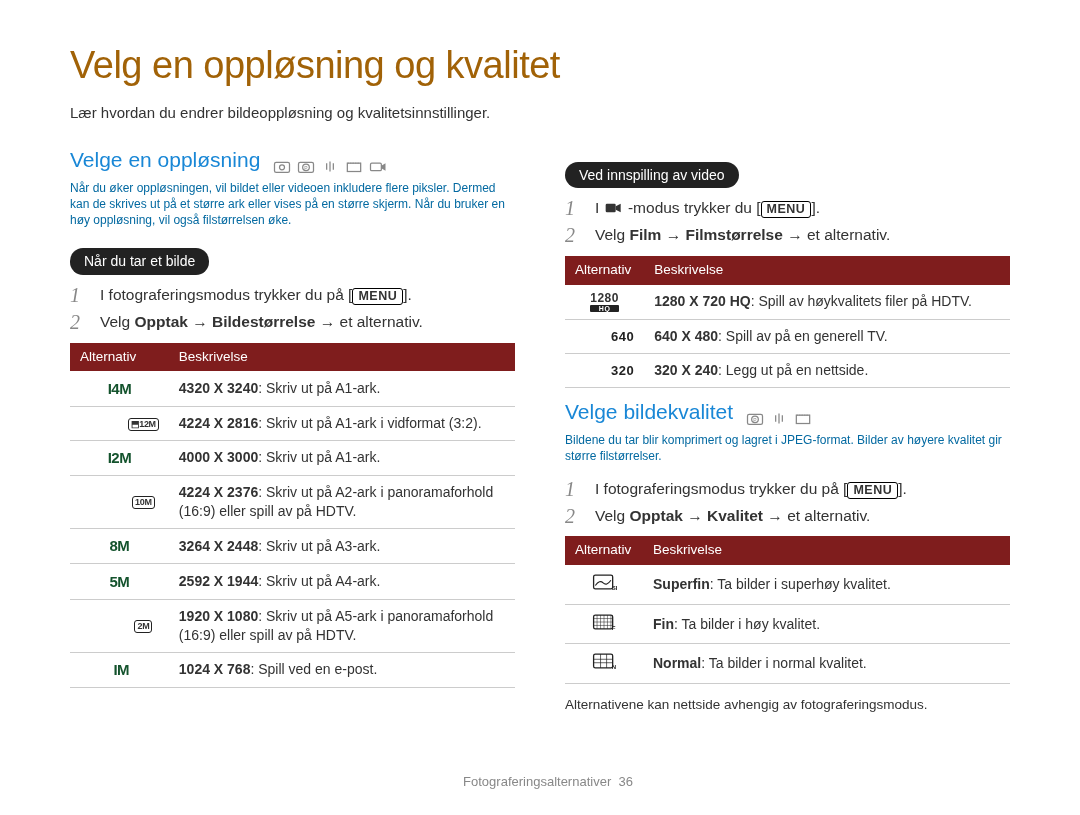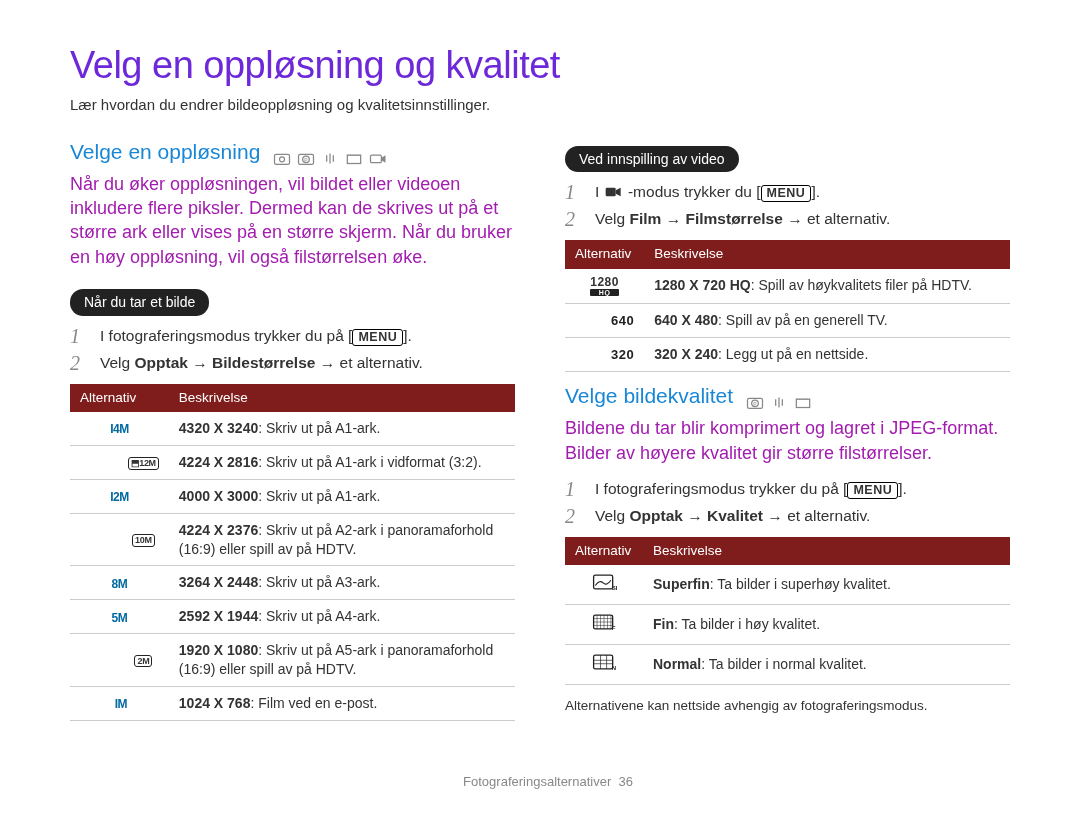--- a/index.html
+++ b/index.html
@@ -8,25 +8,25 @@
     width: 1080px;
     height: 815px;
     background: #fff;
     color: #333;
     padding: 40px 70px 30px 70px;
     position: relative;
     font-size: 14.5px;
     line-height: 1.35;
   }
   .page-title {
-    color: #6d28d9;
+    color: #a16207;
     font-size: 38px;
     font-weight: 400;
     letter-spacing: -0.5px;
-    margin-bottom: 4px;
+    margin-bottom: 12px;
   }
   .page-subtitle {
     font-size: 15px;
     color: #333;
     font-weight: 300;
     margin-bottom: 22px;
   }
   .columns {
     display: flex;
     gap: 50px;
@@ -40,21 +40,21 @@
     display: flex;
     align-items: flex-end;
     gap: 8px;
   }
   .mode-icons { display: inline-flex; gap: 4px; margin-left: 4px; }
   .mode-icon {
     width: 20px; height: 15px;
     display: inline-flex; align-items: center; justify-content: center;
   }
   .mode-icon svg { fill: #888; }
-  .body-text { font-size: 18px; font-weight: 300; color: #a21caf; margin-bottom: 14px; }
+  .body-text { font-size: 12px; font-weight: 300; color: #0369a1; margin-bottom: 14px; }
   .pill {
     display: inline-block;
     background: #222;
     color: #fff;
     border-radius: 13px;
     padding: 4px 14px;
     font-size: 14px;
     font-weight: 400;
     margin: 6px 0 10px 0;
   }
@@ -123,23 +123,23 @@
     text-align: center;
     font-size: 13px;
     color: #888;
     font-weight: 300;
   }
   
   .opt-icon { display:inline-block; vertical-align:middle; }
   .opt-icon.megapix {
     font-family: 'Arial Black', Arial, sans-serif;
     font-weight: 900;
-    font-size: 12px;
+    font-size: 15px;
     letter-spacing: -0.5px;
-    color: #0369a1;
+    color: #14532d;
   }
   .opt-icon.wbox {
     border: 1.5px solid #222;
     border-radius: 3px;
     font-family: 'Arial Black', Arial, sans-serif;
     font-weight: 900;
     font-size: 9px;
     padding: 0 2px;
     line-height: 1.2;
     letter-spacing: -0.3px;
@@ -253,29 +253,29 @@
         <tr>
             <td><span class="opt-icon megapix">5<span class="mp-sub">M</span></span></td>
             <td><b>2592 X 1944</b><span>: Skriv ut på A4-ark.</span></td>
           </tr>
         <tr>
             <td><span class="opt-icon wbox">2M</span></td>
             <td><b>1920 X 1080</b><span>: Skriv ut på A5-ark i panoramaforhold (16:9) eller spill av på HDTV.</span></td>
           </tr>
         <tr>
             <td><span class="opt-icon megapix">&nbsp;I<span class="mp-sub">M</span></span></td>
-            <td><b>1024 X 768</b><span>: Film ved en e-post.</span></td>
+            <td><b>1024 X 768</b><span>: Spill ved en e-post.</span></td>
           </tr>
       </tbody>
     </table>
   </div>
 
   <div class="col">
 
-    <span class="pill" style="margin-top:8px">Ved innspilling av video</span>
+    <span class="pill" style="margin-top:16px">Ved innspilling av video</span>
 
     <ol class="steps">
       <li>
         <span>
           <span>I </span><span class="mode-icon" style="vertical-align:-3px">
               <svg viewBox="0 0 24 18" width="22" height="16">
                 <rect x="2" y="4" width="12" height="10" rx="1.5" fill="#333"></rect>
                 <path d="M14 7 L20 4 L20 14 L14 11 Z" fill="#333"></path>
               </svg>
             </span><span> -modus trykker du [</span><span class="menu-btn">MENU</span><span>].</span>

